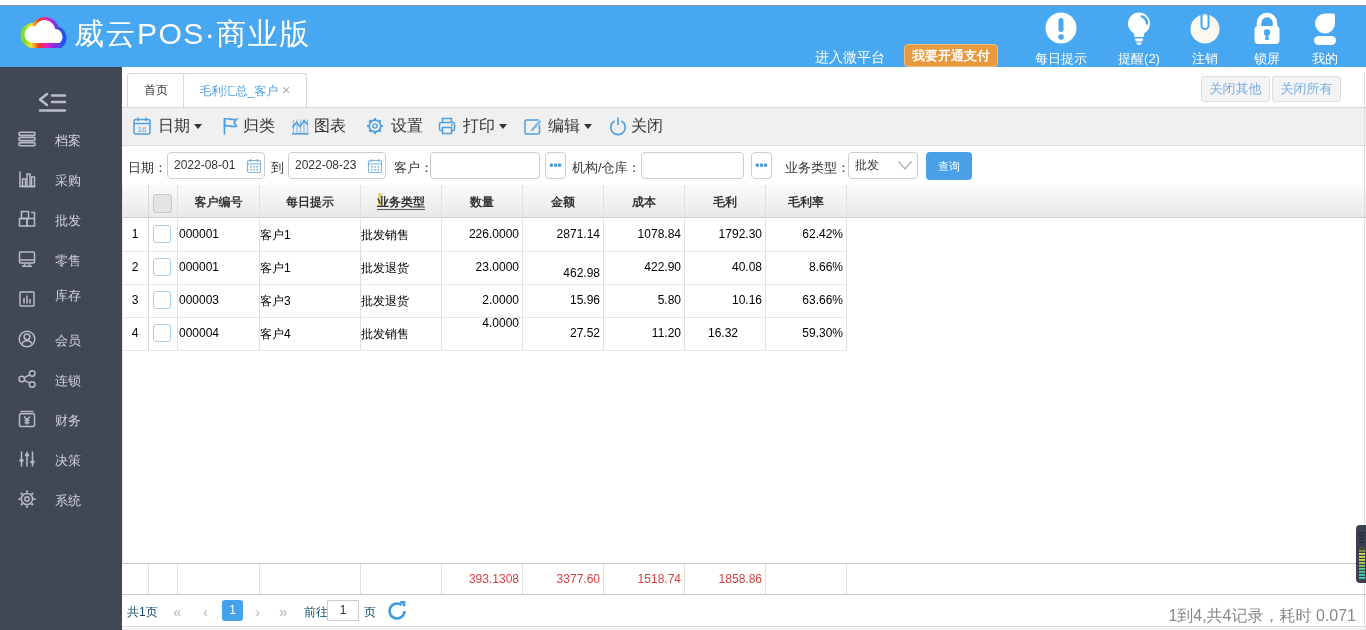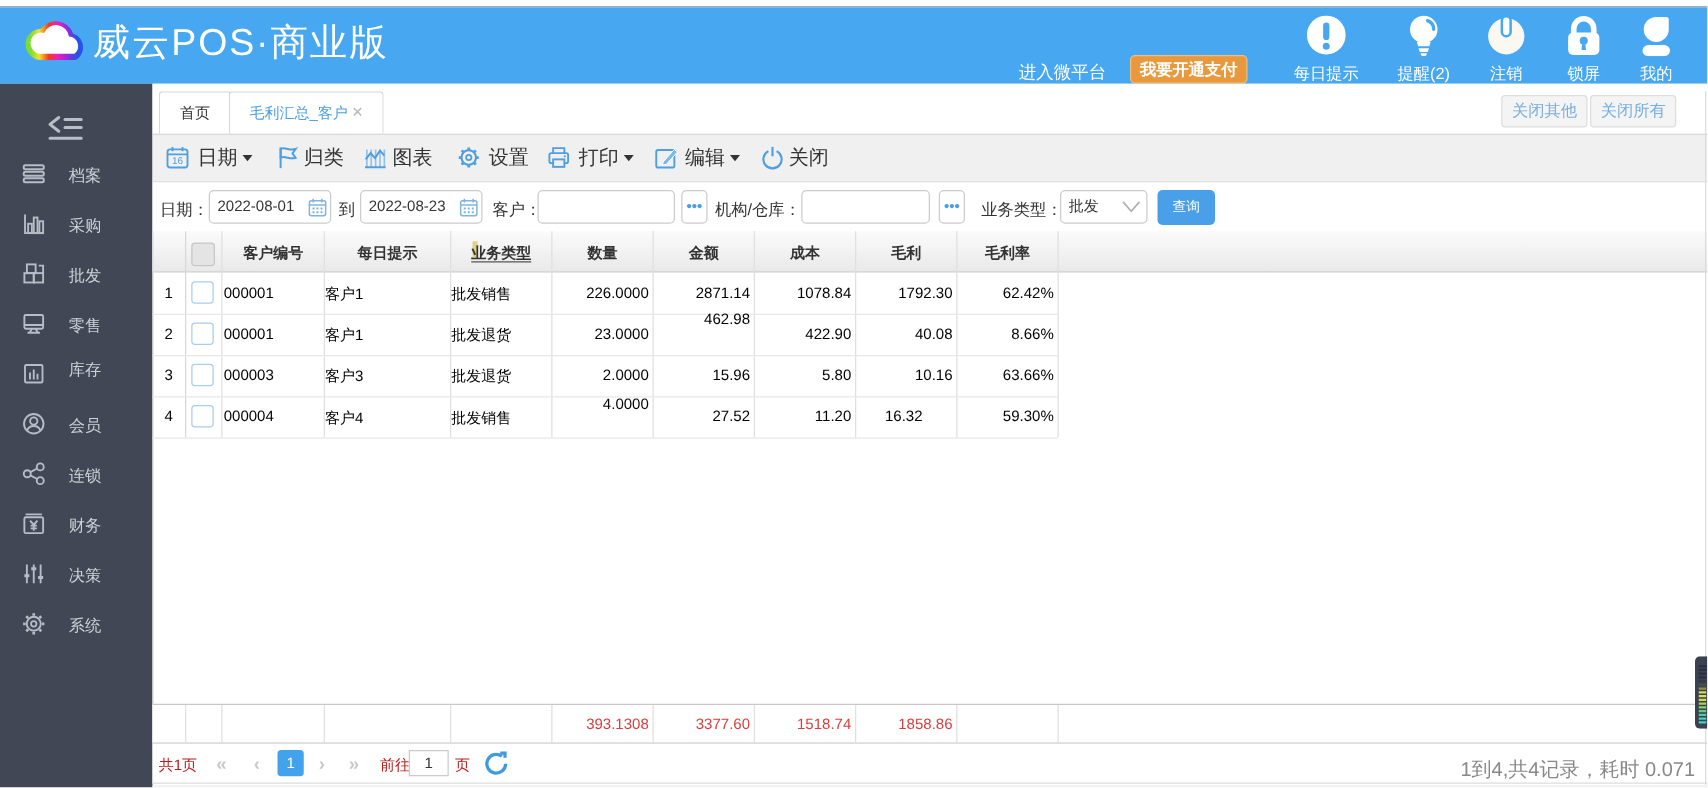--- a/index.html
+++ b/index.html
@@ -42,21 +42,21 @@
 .rnum{width:26px;text-align:center;font-size:12px;color:#555}
 .cbox{width:18px;height:18px;background:#fff;border:1px solid #a9cdec;border-radius:3px}
 .cell{font-size:12px;color:#000}
 .rightc{text-align:right}
 
 #sumrow{left:122px;top:563px;width:1244px;height:32px;background:#fff;border-top:1px solid #c8c8c8;border-bottom:1px solid #c8c8c8}
 .sum{top:572px;font-size:12px;color:#d34040;text-align:right}
 
 #pager{left:122px;top:595px;width:1244px;height:32px;background:#fff;border-bottom:1px solid #ddd}
 #pagerbottom{left:122px;top:628px;width:1244px;height:2px;background:#f2f2f2}
-.pg{font-size:12px;color:#b91c1c;top:604px}
+.pg{font-size:12px;color:#0c4a6e;top:604px}
 .pgarrow{top:603px;font-size:15px;color:#c9c9c9;font-weight:bold}
 #pgcur{left:222px;top:600px;width:21px;height:21px;background:#42a2ec;border-radius:3px;color:#fff;font-size:12px;text-align:center;line-height:21px}
 #pginput{left:327px;top:600px;width:32px;height:21px;border:1px solid #ccc;font-size:12px;text-align:center;line-height:19px;color:#333}
 #status{right:10px;top:606px;font-size:16px;color:#888}
 </style>
 </head>
 <body>
 <div class="abs" id="topline"></div>
 <div class="abs" id="header"></div>
 
@@ -370,21 +370,21 @@
 <div class="abs cell" style="left:260px;top:326px">客户4</div>
 <div class="abs cell" style="left:361px;top:227px">批发销售</div>
 <div class="abs cell" style="left:361px;top:260px">批发退货</div>
 <div class="abs cell" style="left:361px;top:293px">批发退货</div>
 <div class="abs cell" style="left:361px;top:326px">批发销售</div>
 <div class="abs cell rightc" style="left:442px;top:227px;width:77px">226.0000</div>
 <div class="abs cell rightc" style="left:442px;top:260px;width:77px">23.0000</div>
 <div class="abs cell rightc" style="left:442px;top:293px;width:77px">2.0000</div>
 <div class="abs cell rightc" style="left:442px;top:316px;width:77px">4.0000</div>
 <div class="abs cell rightc" style="left:523px;top:227px;width:77px">2871.14</div>
-<div class="abs cell rightc" style="left:523px;top:248px;width:77px">462.98</div>
+<div class="abs cell rightc" style="left:523px;top:266px;width:77px">462.98</div>
 <div class="abs cell rightc" style="left:523px;top:293px;width:77px">15.96</div>
 <div class="abs cell rightc" style="left:523px;top:326px;width:77px">27.52</div>
 <div class="abs cell rightc" style="left:604px;top:227px;width:77px">1078.84</div>
 <div class="abs cell rightc" style="left:604px;top:260px;width:77px">422.90</div>
 <div class="abs cell rightc" style="left:604px;top:293px;width:77px">5.80</div>
 <div class="abs cell rightc" style="left:604px;top:326px;width:77px">11.20</div>
 <div class="abs cell rightc" style="left:685px;top:227px;width:77px">1792.30</div>
 <div class="abs cell rightc" style="left:685px;top:260px;width:77px">40.08</div>
 <div class="abs cell rightc" style="left:685px;top:293px;width:77px">10.16</div>
 <div class="abs cell rightc" style="left:661px;top:326px;width:77px">16.32</div>

